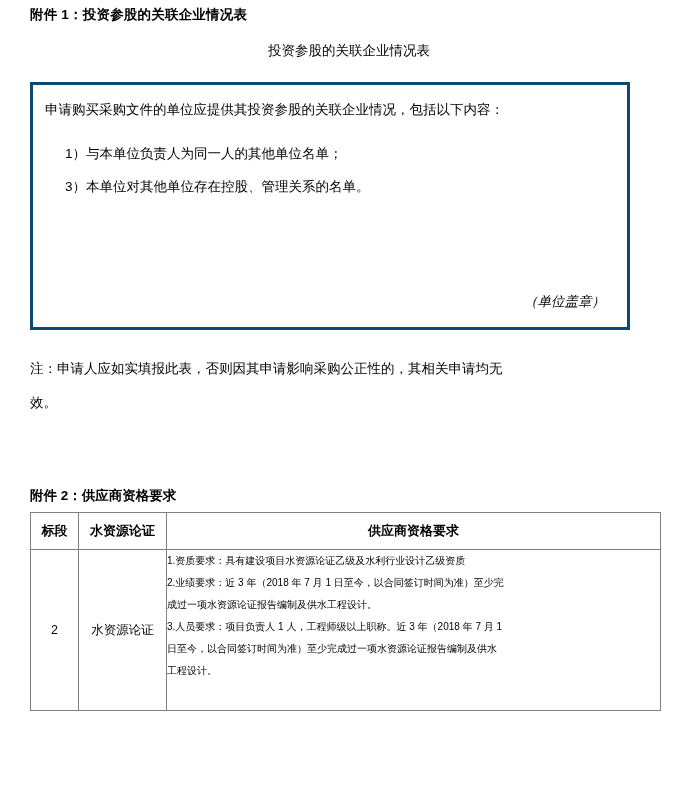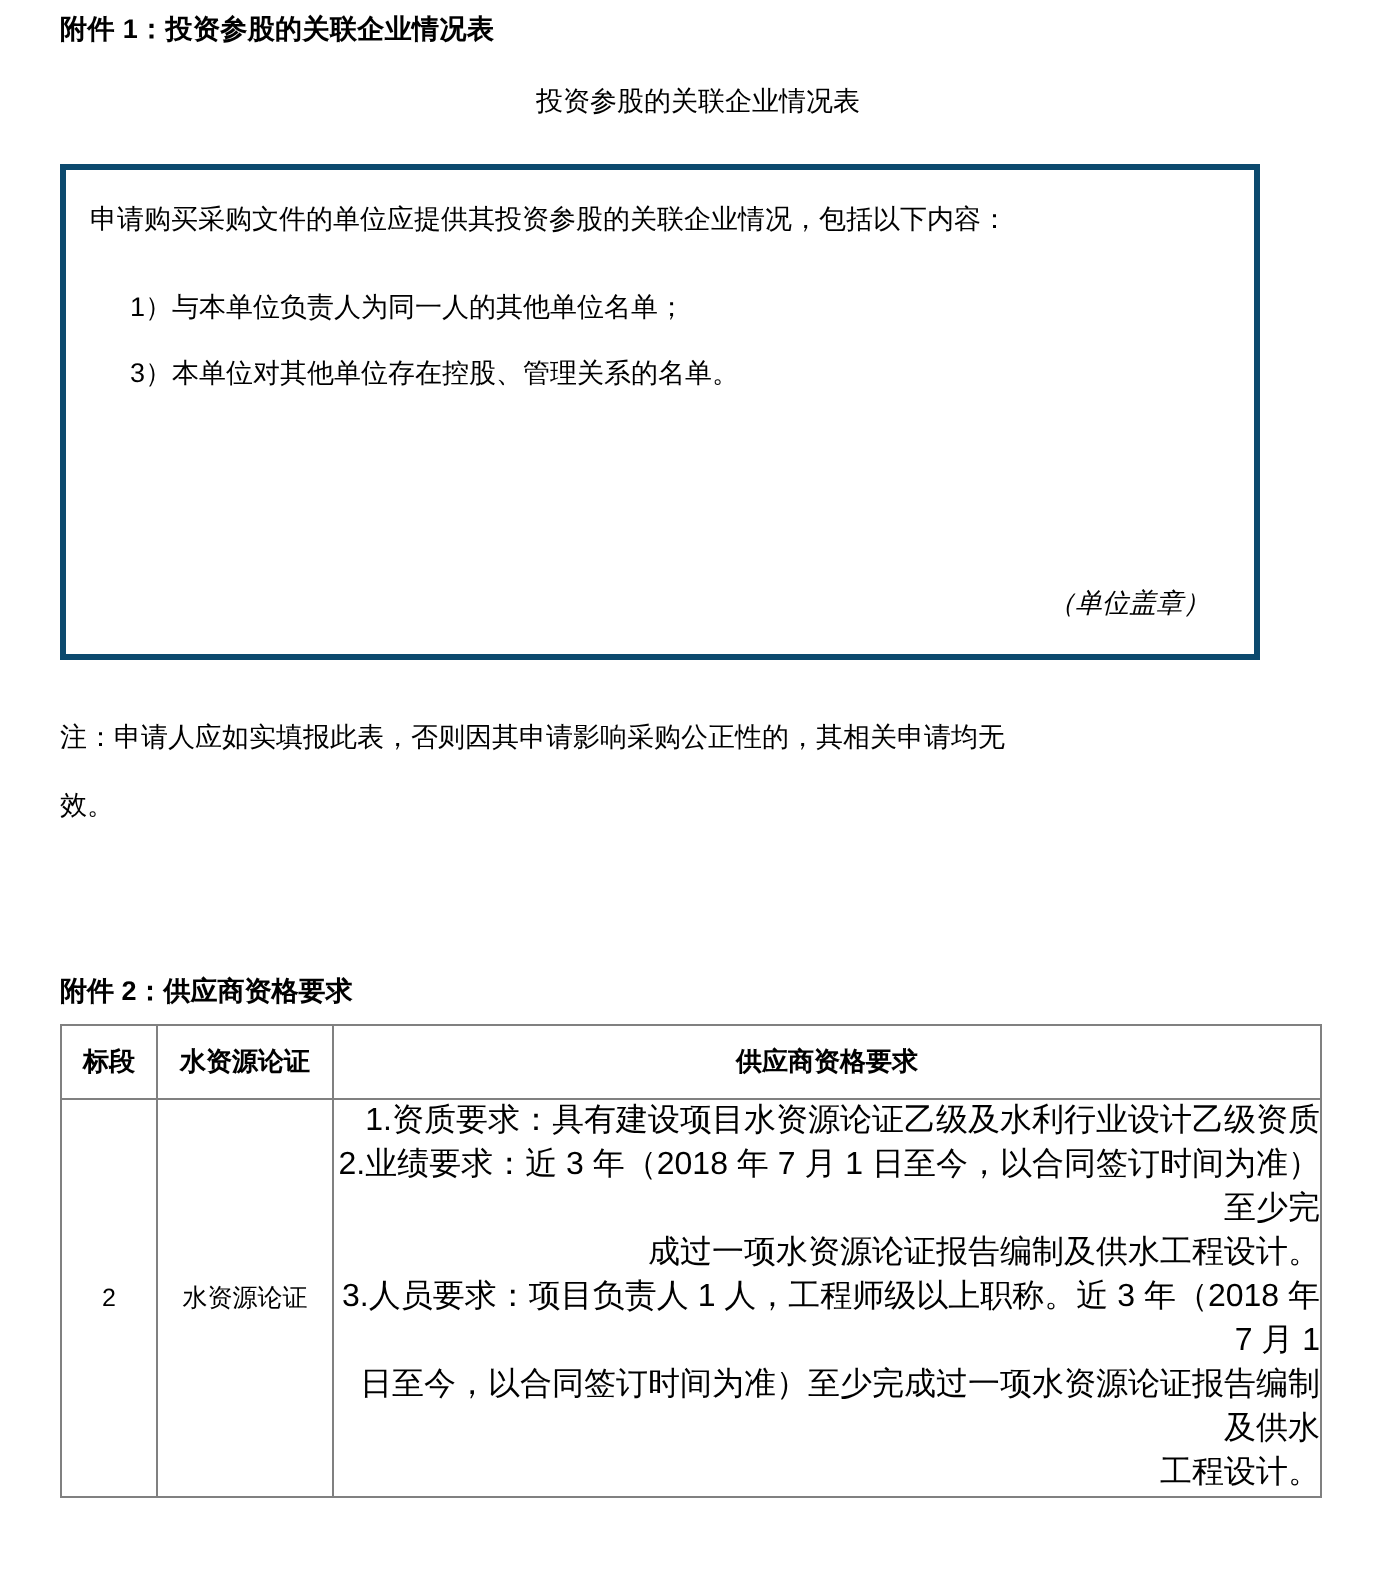--- a/index.html
+++ b/index.html
@@ -120,23 +120,22 @@
   td.c-bid, td.c-name {
     text-align: center;
     vertical-align: middle;
     font-size: 12.5px;
     line-height: 20px;
   }
   td.c-req {
     vertical-align: top;
     padding: 8px 10px 10px 10px;
     line-height: 22px;
-    font-size: 16px;
+    font-size: 10px;
     height: 160px;
-    text-align: right;
   }
   td.c-req .line { display: block; }
 </style>
 </head>
 <body>
 
 <div class="page">
 
   <div class="attach1-title">附件 1：投资参股的关联企业情况表</div>
 

